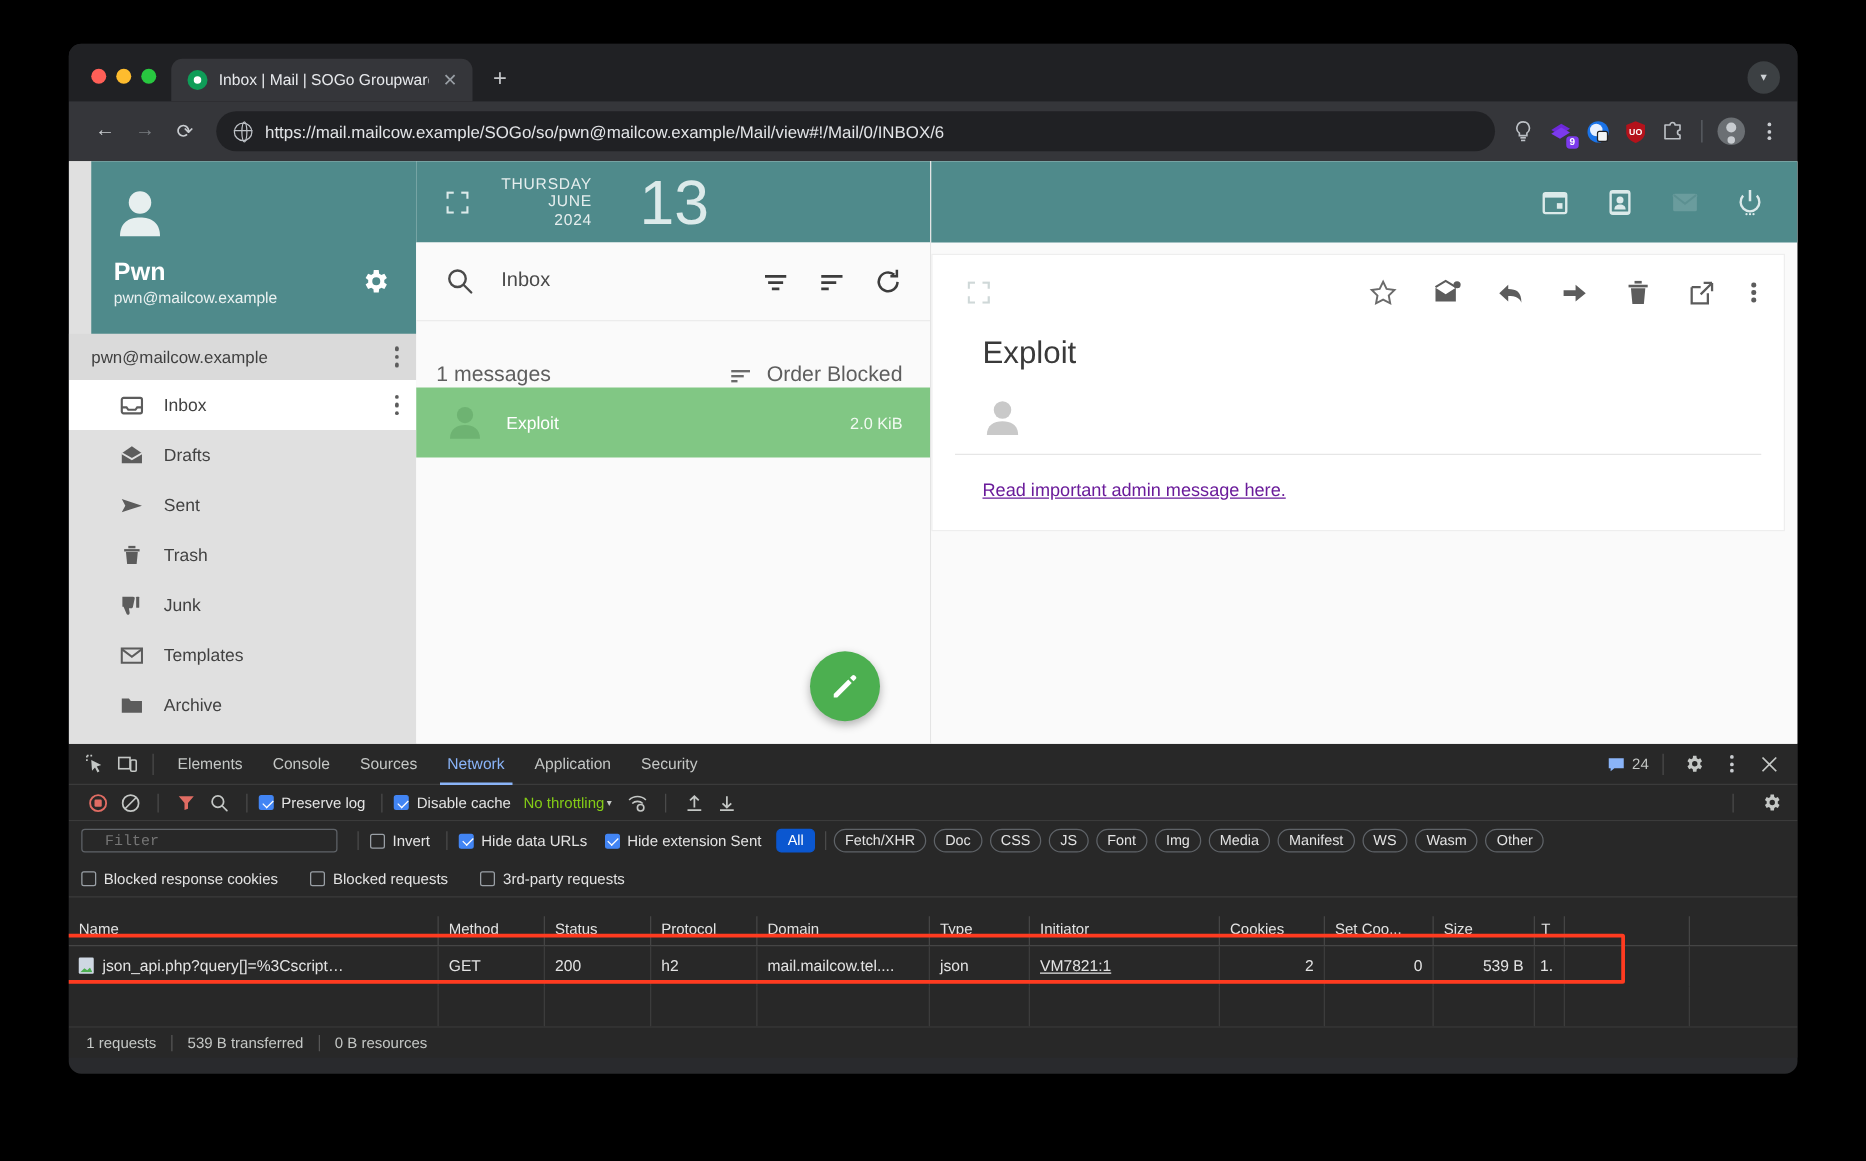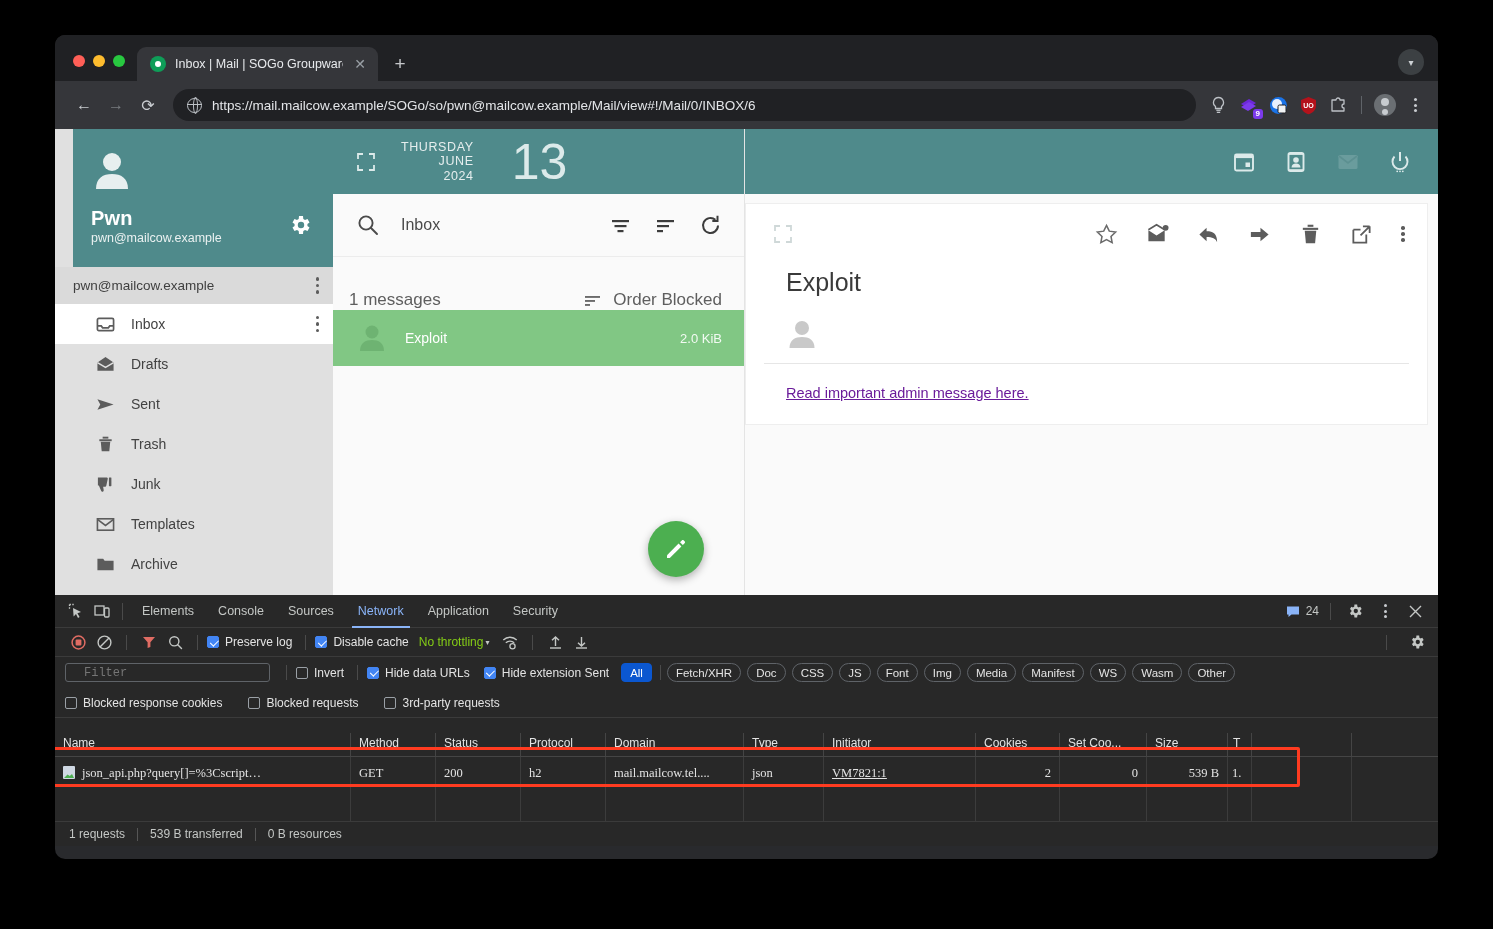--- a/index.html
+++ b/index.html
@@ -243,21 +243,21 @@
     padding: 0 10px; background: #282828; border-bottom: 1px solid #3b3b3b;
   }
 
   
   .nettable { background: #282828; margin-top: 15px; }
   .nethead { display: flex; height: 24px; border-bottom: 1px solid #454545; }
   .nethead .th {
     font-size: 12px; color: #e3e3e3; padding: 3px 0 0 8px;
     border-right: 1px solid #454545; overflow: hidden; white-space: nowrap;
   }
-  .netrow { display: flex; height: 32px; align-items: center; font-family: Liberation Serif, serif; }
+  .netrow { display: flex; height: 32px; align-items: center; }
   .netrow .td {
     font-size: 12.5px; color: #e3e3e3; padding: 0 8px;
     border-right: 1px solid #3c3c3c; height: 32px; line-height: 32px;
     overflow: hidden; white-space: nowrap;
   }
   .netrow .td.num { text-align: right; }
   .netrow.blank .td { color: transparent; }
   .doc-ic {
     width: 12px; height: 13px; background: #cfd8e3; border-radius: 1px;
     display: inline-block; vertical-align: -2px; margin-right: 7px; position: relative;

